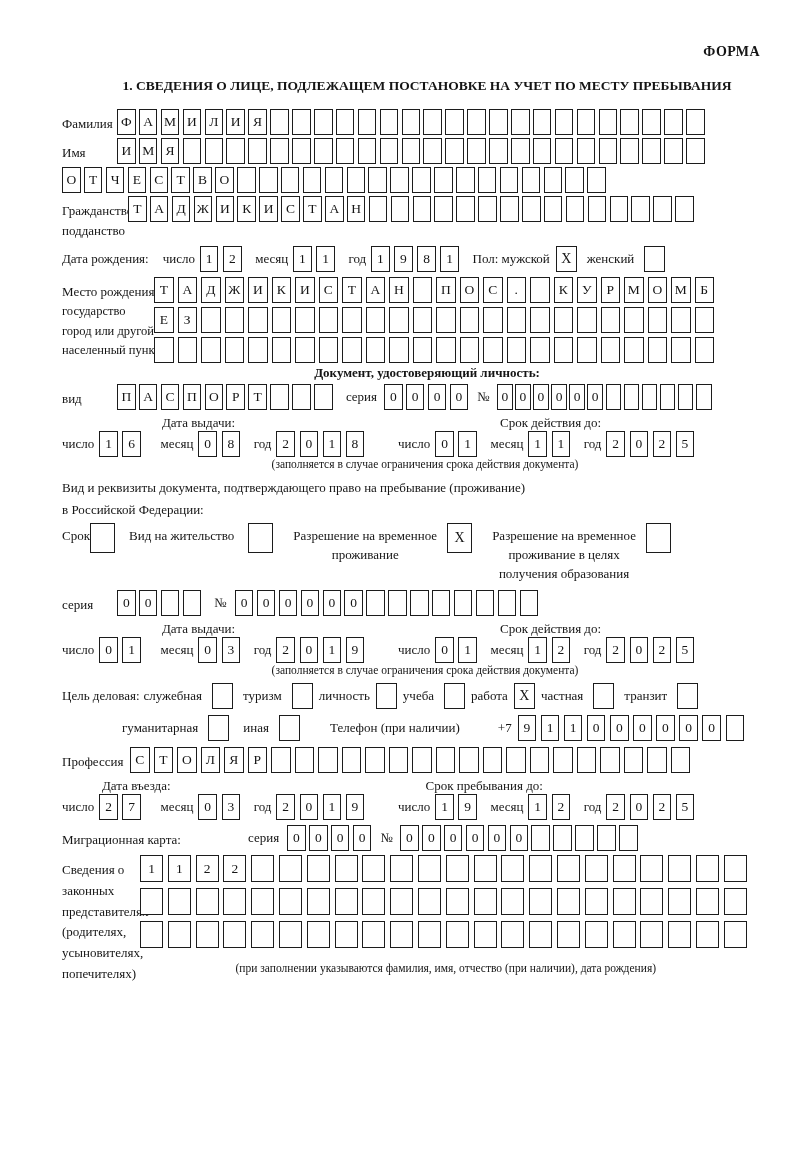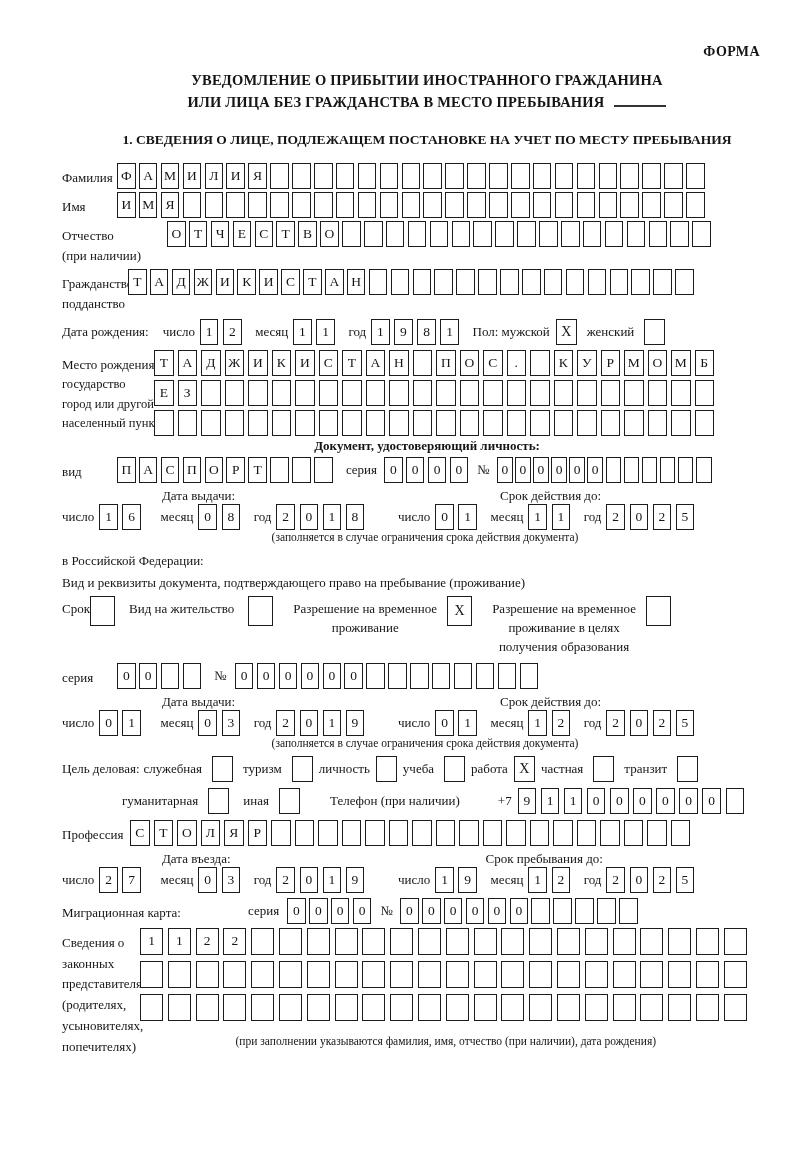--- a/index.html
+++ b/index.html
@@ -54,24 +54,20 @@
   .bottom-note { font-size: 11.5px; text-align: center; padding-left: 90px; margin-top: 4px; }
 </style>
 </head>
 <body>
 
 <div class="page">
 
 
   <div class="forma">ФОРМА</div>
 
-  <div class="title">
-    <div>УВЕДОМЛЕНИЕ О ПРИБЫТИИ ИНОСТРАННОГО ГРАЖДАНИНА</div>
-    <div><span>ИЛИ ЛИЦА БЕЗ ГРАЖДАНСТВА В МЕСТО ПРЕБЫВАНИЯ</span><span class="blank-line"></span></div>
-  </div>
 
   <div class="sec">1. СВЕДЕНИЯ О ЛИЦЕ, ПОДЛЕЖАЩЕМ ПОСТАНОВКЕ НА УЧЕТ ПО МЕСТУ ПРЕБЫВАНИЯ</div>
 
   <div class="frow" style="margin-top:15px">
     <div class="flabel" style="width:55px">Фамилия</div>
     <div class="cells">
         <span class="cell">Ф</span>
         <span class="cell">А</span>
         <span class="cell">М</span>
         <span class="cell">И</span>
@@ -128,24 +124,20 @@
         <span class="cell"></span>
         <span class="cell"></span>
         <span class="cell"></span>
         <span class="cell"></span>
         <span class="cell"></span>
         <span class="cell"></span>
       </div>
   </div>
 
   <div class="frow">
-    <div class="flabel" style="width:105px">
-      <div>Отчество</div>
-      <div>(при наличии)</div>
-    </div>
     <div class="cells">
         <span class="cell">О</span>
         <span class="cell">Т</span>
         <span class="cell">Ч</span>
         <span class="cell">Е</span>
         <span class="cell">С</span>
         <span class="cell">Т</span>
         <span class="cell">В</span>
         <span class="cell">О</span>
         <span class="cell"></span>
@@ -397,22 +389,22 @@
           <span class="cell">2</span>
           <span class="cell">0</span>
           <span class="cell">2</span>
           <span class="cell">5</span>
         </span>
     </div>
   </div>
   <div class="note">(заполняется в случае ограничения срока действия документа)</div>
 
   <div style="margin-top:7px; line-height:1.7">
+    <div>Вид и реквизиты документа, подтверждающего право на пребывание (проживание)</div>
     <div>в Российской Федерации:</div>
-    <div>Вид и реквизиты документа, подтверждающего право на пребывание (проживание)</div>
   </div>
 
   <div class="frow" style="margin-top:2px">
     <span class="inline-label">Срок</span>
     <span class="chk"></span>
     <span class="inline-label gap14">Вид на жительство</span>
     <span class="chk gap14"></span>
     <span class="permit-block gap20">
       <div>Разрешение на временное</div>
       <div>проживание</div>
@@ -562,21 +554,21 @@
         <span class="cell"></span>
         <span class="cell"></span>
         <span class="cell"></span>
         <span class="cell"></span>
         <span class="cell"></span>
         <span class="cell"></span>
       </div>
   </div>
 
   <div class="hdr-row">
-    <span style="margin-left:100px">Дата въезда:</span>
+    <span style="margin-left:40px">Дата въезда:</span>
     <span style="margin-left:255px">Срок пребывания до:</span>
   </div>
   <div class="frow" style="margin-top:0">
     <div class="dhalf">
       <span class="dl">число</span>
       <span class="cells dcells">
           <span class="cell">2</span>
           <span class="cell">7</span>
         </span>
       <span class="dl gap6">месяц</span>

